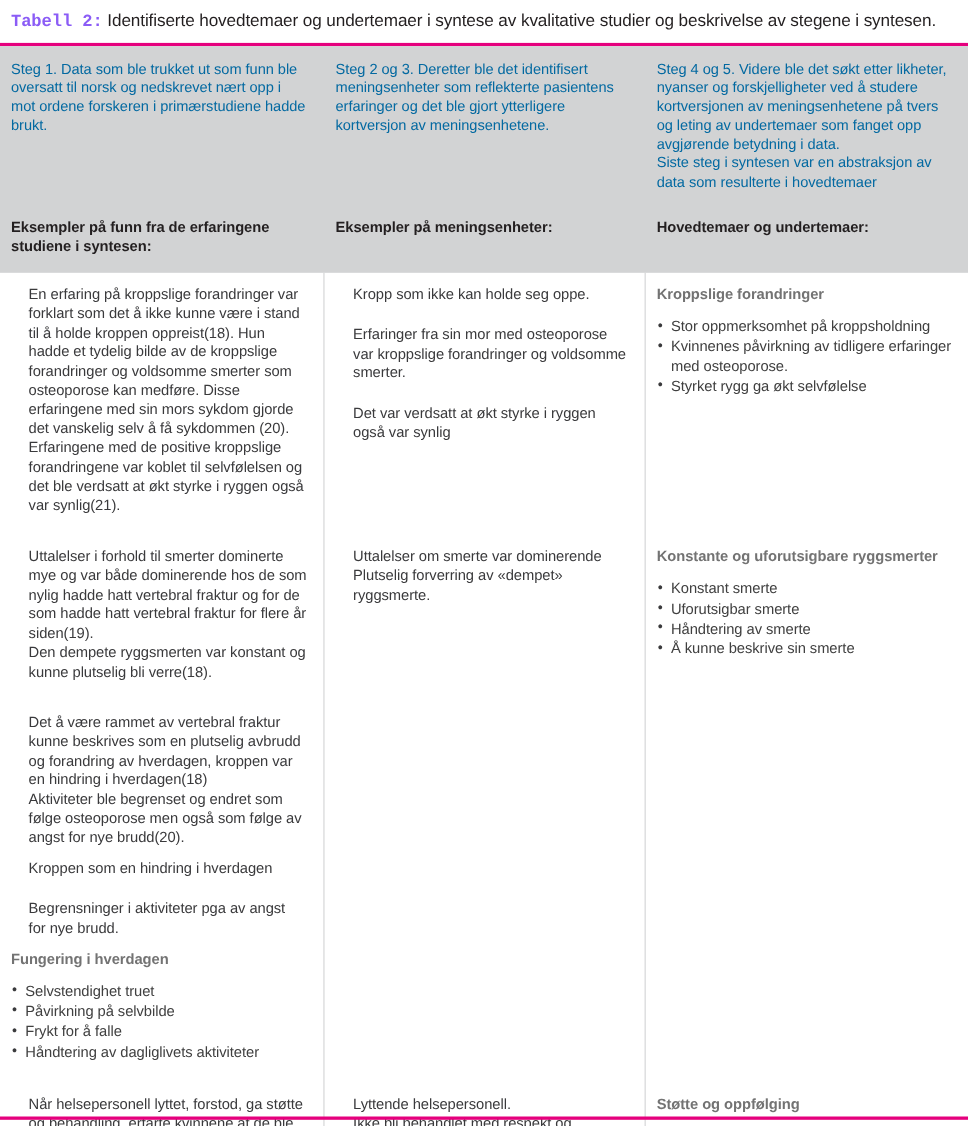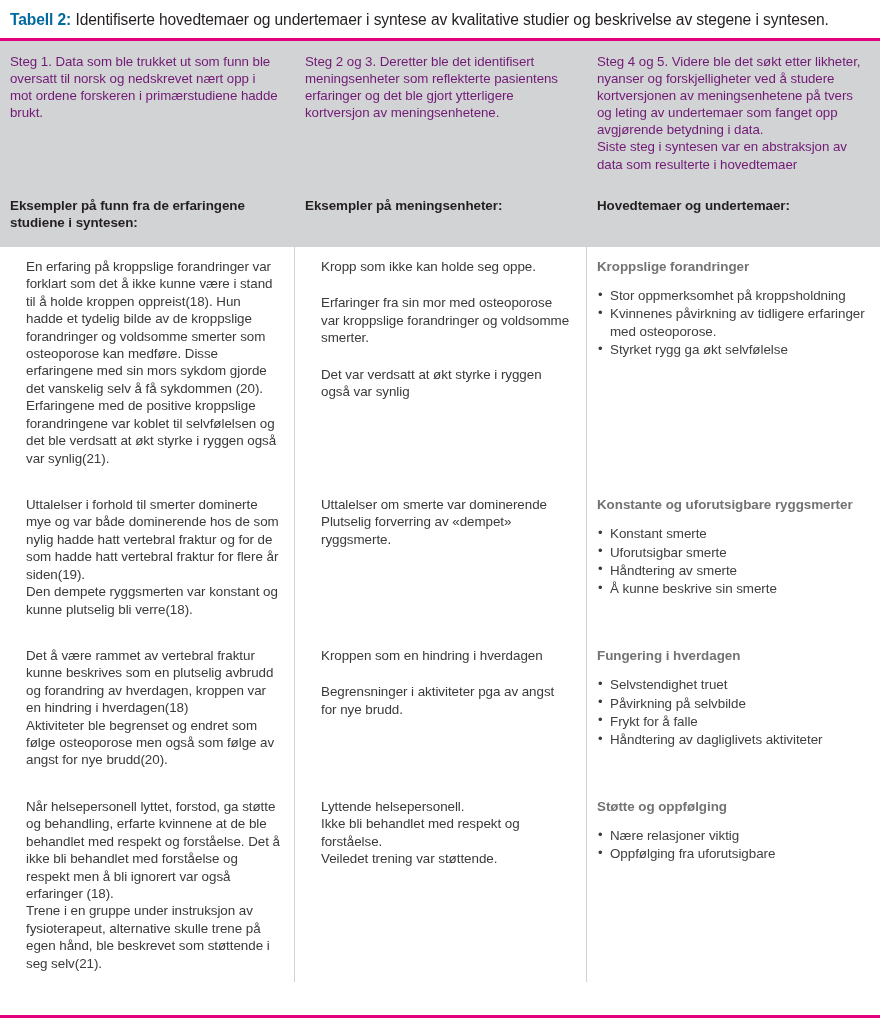--- a/index.html
+++ b/index.html
@@ -24,22 +24,23 @@
 
   
   .caption {
     padding: 9px 12px 8px 10px;
     font-size: 15.6px;
     line-height: 1.35;
     color: #231f20;
     letter-spacing: -0.1px;
   }
   .caption .caption-label {
-    color: #0369a1;
+    color: #8b5cf6;
     font-weight: bold;
+    font-family: Liberation Mono, monospace;
   }
 
   
   .rule-magenta {
     height: 3px;
     background: #e5007d;
     width: 100%;
   }
   .rule-bottom {
     height: 3px;
@@ -69,21 +70,21 @@
   .col-2 { width: 292px; padding-left: 10px; padding-right: 14px; }
   .col-3 { width: 293px; padding-left: 10px; padding-right: 10px; }
 
   .steps-row .cell {
     padding-top: 12px;
     padding-bottom: 10px;
   }
   .step-text {
     font-size: 13.3px;
     line-height: 1.285;
-    color: #701a75;
+    color: #0369a1;
     white-space: pre-line;
     letter-spacing: -0.05px;
   }
 
   .headers-row .cell {
     padding-top: 14px;
     padding-bottom: 16px;
   }
   .col-header {
     font-size: 13.4px;
@@ -245,21 +246,21 @@
         <div class="theme-title">Konstante og uforutsigbare ryggsmerter</div>
         <ul class="subthemes">
           <li>Konstant smerte</li>
           <li>Uforutsigbar smerte</li>
           <li>Håndtering av smerte</li>
           <li>Å kunne beskrive sin smerte</li>
         </ul>
       </div>
     </div>
 
-    <div class="body-row" style="margin-top:18px;">
+    <div class="body-row" style="margin-top:18px;flex-direction:column;">
       <div class="cell col-1">
         <div class="body-text para">Det å være rammet av vertebral fraktur kunne beskrives som en plutselig avbrudd og forandring av hverdagen, kroppen var en hindring i hverdagen(18)
 Aktiviteter ble begrenset og endret som følge osteoporose men også som følge av angst for nye brudd(20).</div>
       </div>
       <div class="cell col-2">
         <div class="body-text para">Kroppen som en hindring i hverdagen</div>
         <div class="body-text para gap">Begrensninger i aktiviteter pga av angst for nye brudd.</div>
       </div>
       <div class="cell col-3">
         <div class="theme-title">Fungering i hverdagen</div>

